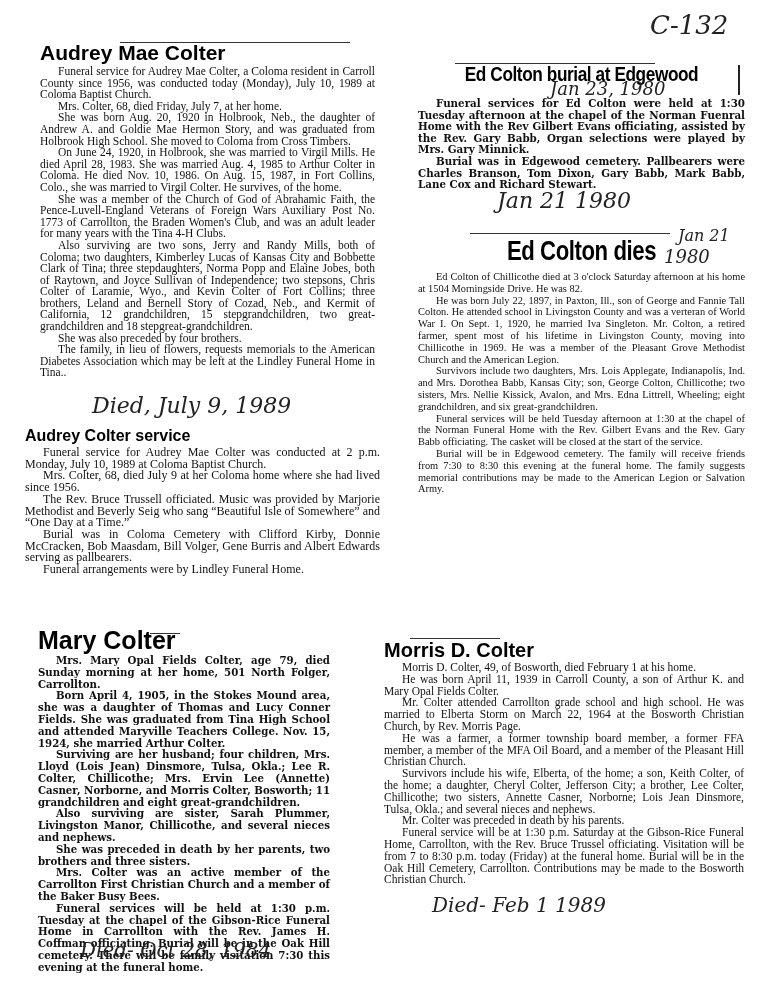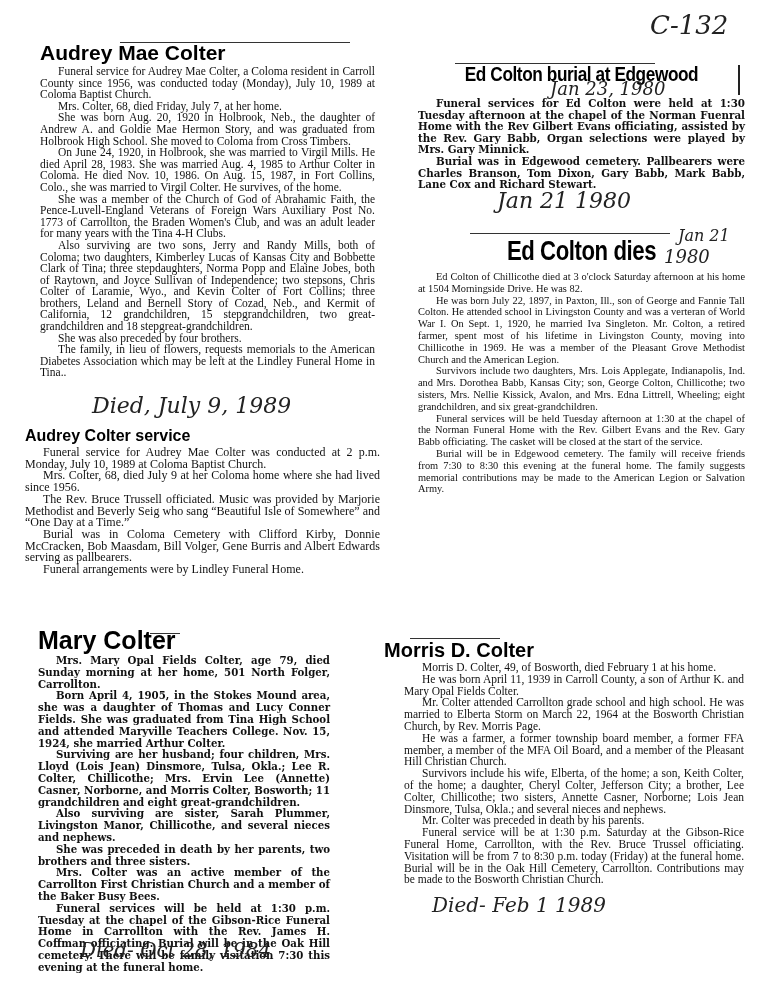--- a/index.html
+++ b/index.html
@@ -31,21 +31,21 @@
   #ed-dies h2 { font-size: 27px; line-height: 32px; }
   #ed-dies .txt { margin-top: 4px; }
   #ed-dies .txt p { font-size: 10.4px; line-height: 11.8px; }
 
   #mary { left: 38px; top: 625px; width: 292px; }
   #mary h2 { font-size: 25px; line-height: 30px; }
   #mary .txt p { font-size: 10.2px; line-height: 11.8px; font-weight: bold; }
 
   #morris { left: 384px; top: 638px; width: 360px; }
   #morris h2 { font-size: 20px; line-height: 24px; }
-  #morris .txt p { font-size: 11.5px; line-height: 11.8px; margin-left: 20px; }
+  #morris .txt p { font-size: 11.5px; line-height: 11.8px; }
 </style>
 </head>
 <body>
 
 <div class="hand" style="left:650px; top:10px; font-size:26px;">C-132</div>
 
 <div class="rule" style="left:120px; top:42px; width:230px;"></div>
 <div class="rule" style="left:455px; top:63px; width:200px;"></div>
 <div class="vbar" style="left:738px; top:65px; height:30px;"></div>
 <div class="rule" style="left:470px; top:233px; width:200px;"></div>

